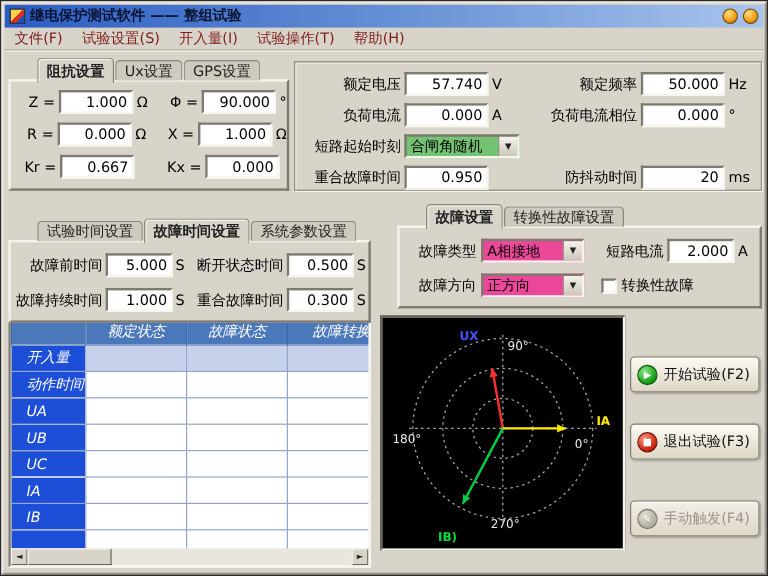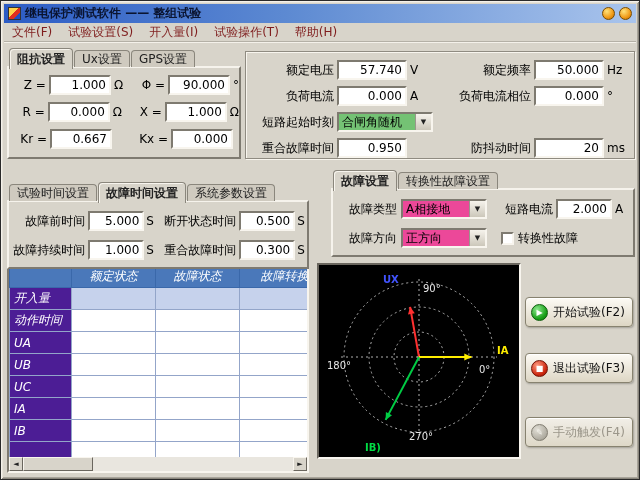--- a/index.html
+++ b/index.html
@@ -25,21 +25,21 @@
   .funit{font-size:12px;color:#000;padding-left:3px;white-space:nowrap;}
   .fin{height:20px;background:#fff;border:2px solid;border-color:#7e7a70 #f8f5ee #f8f5ee #7e7a70;
     padding:0 3px;font-size:12px;text-align:right;color:#000;}
   .combo{display:inline-flex;align-items:center;height:20px;background:#ec4899;
     border:2px solid;border-color:#7e7a70 #f8f5ee #f8f5ee #7e7a70;}
   .combo-text{flex:1;font-size:12px;padding:0 3px;white-space:nowrap;overflow:hidden;}
   .combo-btn{width:16px;align-self:stretch;background:linear-gradient(#f6f3ec,#ccc7ba);
     border-left:1px solid #9a968c;font-size:7px;display:flex;align-items:center;justify-content:center;color:#222;}
   .combo.green{background:#74c274;}
   
-  .tabctl{position:absolute;}
+  .tabctl{position:absolute;padding-left:22px;}
   .tabs{position:relative;height:20px;display:flex;align-items:flex-end;padding-left:2px;z-index:2;}
   .tab{height:17px;line-height:16px;padding:0 7px;font-size:12px;background:#cfcabf;color:#222;
     border:1px solid #8a867c;border-bottom:none;border-radius:4px 4px 0 0;margin-right:1px;white-space:nowrap;}
   .tab.active{height:21px;line-height:20px;background:#d8d4ca;margin-bottom:-2px;z-index:3;
     box-shadow:inset 1px 1px 0 #f8f5ee;font-weight:bold;}
   .tabbody{position:absolute;left:0;right:0;top:19px;bottom:0;background:#d8d4ca;z-index:1;
     border:2px solid;border-color:#f6f3ec #7e7a70 #7e7a70 #f6f3ec;}
   
   #imp-panel{left:6px;top:46px;width:234px;height:112px;}
   .irow{display:flex;align-items:center;margin-top:7px;padding-left:8px;}
@@ -73,21 +73,21 @@
   .fin2{width:56px;}
   .chk{display:inline-flex;align-items:center;margin-left:14px;}
   .chk-box{width:13px;height:13px;background:#fff;border:2px solid;border-color:#7e7a70 #f8f5ee #f8f5ee #7e7a70;}
   .chk-label{font-size:12px;padding-left:4px;white-space:nowrap;}
   
   .tablewrap{position:absolute;left:6px;top:262px;width:302px;height:210px;overflow:hidden;background:#fff;
     border:2px solid;border-color:#7e7a70 #f8f5ee #f8f5ee #7e7a70;}
   .tablewrap table{border-collapse:collapse;table-layout:fixed;width:320px;font-style:italic;}
   .tablewrap th,.tablewrap td{height:22px;font-size:12px;font-weight:normal;border:1px solid #93a5c9;overflow:hidden;white-space:nowrap;}
   .tablewrap thead th{background:#4a78ba;color:#fff;text-align:center;border-color:#3a68aa;}
-  .tablewrap tbody th{background:#4c1d95;color:#fff;text-align:left;padding-left:4px;}
+  .tablewrap tbody th{background:#1d4ed8;color:#fff;text-align:left;padding-left:12px;}
   .tablewrap tbody td{background:#fff;}
   .tablewrap tr.sel td{background:#c6d2ec;}
   .hscroll{position:absolute;left:0;right:0;bottom:0;height:14px;background:#e9e6df;display:flex;z-index:5;}
   .sbtn{width:14px;height:14px;background:#d8d4ca;border:1px solid;border-color:#f8f5ee #6a665e #6a665e #f8f5ee;
     font-size:7px;display:flex;align-items:center;justify-content:center;color:#222;}
   .sthumb{width:70px;height:14px;background:#d8d4ca;border:1px solid;border-color:#f8f5ee #6a665e #6a665e #f8f5ee;}
   .strack{flex:1;}
   
   .polar{position:absolute;left:316px;top:262px;width:204px;height:196px;background:#000;
     border:2px solid;border-color:#6a665e #f8f5ee #f8f5ee #6a665e;}

